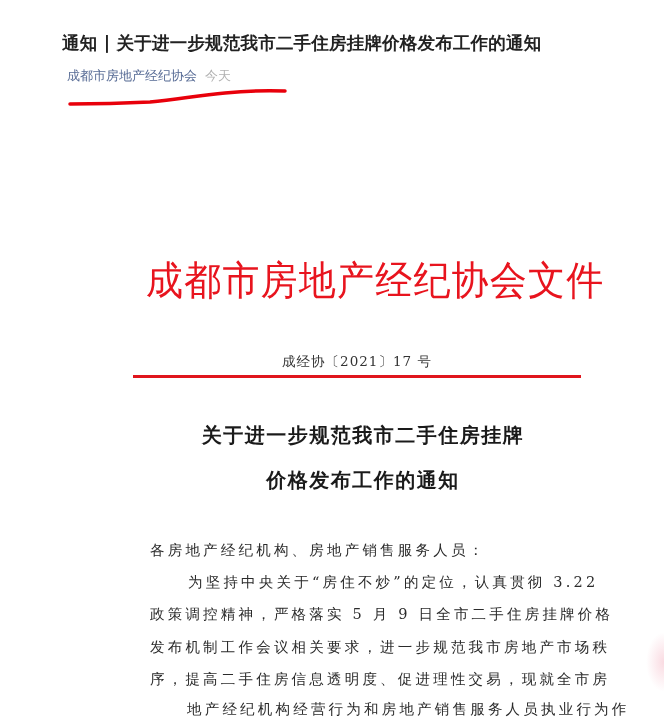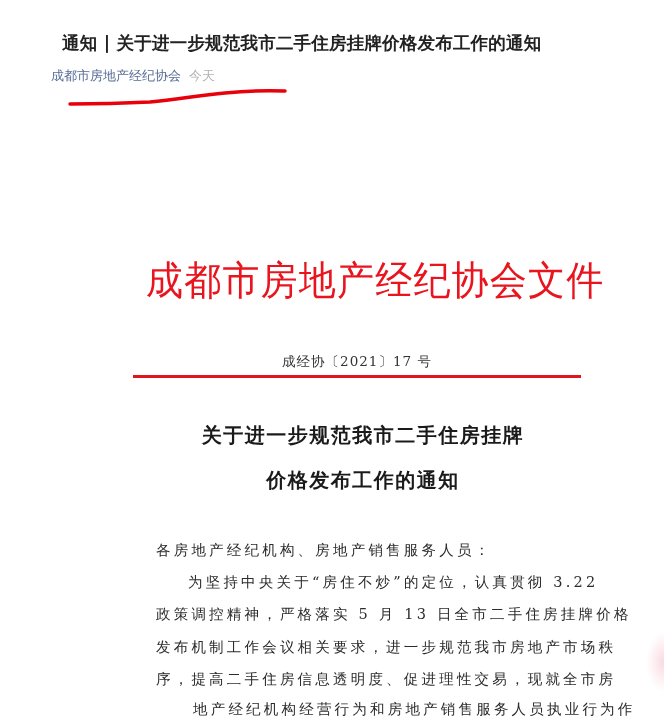--- a/index.html
+++ b/index.html
@@ -10,21 +10,21 @@
     }
     .page { position: relative; width: 540px; height: 718px; background: #fff; }
 
     .article-title {
       position: absolute; left: 62px; top: 31px;
       font-size: 17.5px; font-weight: bold; color: #222222;
       letter-spacing: 0.2px; white-space: nowrap;
       font-family: "DejaVu Sans", sans-serif;
     }
     .meta-row {
-      position: absolute; left: 51px; top: 67px;
+      position: absolute; left: 67px; top: 67px;
       font-size: 13px; white-space: nowrap;
       font-family: Liberation Sans, sans-serif;
     }
     .author { color: #576b95; }
     .date { color: #b2b2b2; margin-left: 8px; }
 
     .hand-underline { position: absolute; left: 0; top: 0; pointer-events: none; }
 
     .doc-image { position: absolute; left: 0; top: 110px; width: 664px; height: 608px; }
 
@@ -46,21 +46,21 @@
     }
     .doc-subject {
       position: absolute; left: 0; width: 726px; text-align: center;
       font-family: "DejaVu Serif", serif; font-size: 20px; font-weight: bold;
       color: #1a1a1a; letter-spacing: 1.5px;
     }
     .doc-subject.l1 { top: 422px; }
     .doc-subject.l2 { top: 467px; left: 3px; width: 720px; }
 
     .doc-body {
-      position: absolute; left: 156px;
+      position: absolute; left: 150px;
       font-family: "DejaVu Serif", serif; font-size: 14.5px; color: #2b2b2b;
       letter-spacing: 3.2px; white-space: nowrap;
     }
     .doc-body.indent { left: 188px; }
 
     .red-blob {
       position: absolute; left: 646px; top: 632px; width: 18px; height: 60px;
       background: radial-gradient(ellipse at right center, rgba(240,150,170,0.35), rgba(255,255,255,0) 70%);
     }
   </style>
@@ -85,19 +85,19 @@
 
   <div class="doc-number">成经协〔2021〕17 号</div>
 
   <div class="doc-rule"></div>
 
   <div class="doc-subject l1">关于进一步规范我市二手住房挂牌</div>
   <div class="doc-subject l2">价格发布工作的通知</div>
 
   <div class="doc-body" style="top:541px;">各房地产经纪机构、房地产销售服务人员：</div>
   <div class="doc-body indent" style="top:573px;">为坚持中央关于“房住不炒”的定位，认真贯彻 3.22</div>
-  <div class="doc-body" style="top:605px;">政策调控精神，严格落实 5 月 13 日全市二手住房挂牌价格</div>
+  <div class="doc-body" style="top:605px;">政策调控精神，严格落实 5 月 9 日全市二手住房挂牌价格</div>
   <div class="doc-body" style="top:670px;">序，提高二手住房信息透明度、促进理性交易，现就全市房</div>
   <div class="doc-body" style="top:638px;">发布机制工作会议相关要求，进一步规范我市房地产市场秩</div>
   <div class="doc-body" style="top:700px;margin-left:37px;">地产经纪机构经营行为和房地产销售服务人员执业行为作</div>
 
   <div class="red-blob"></div>
 </div>
 
 </body></html>

